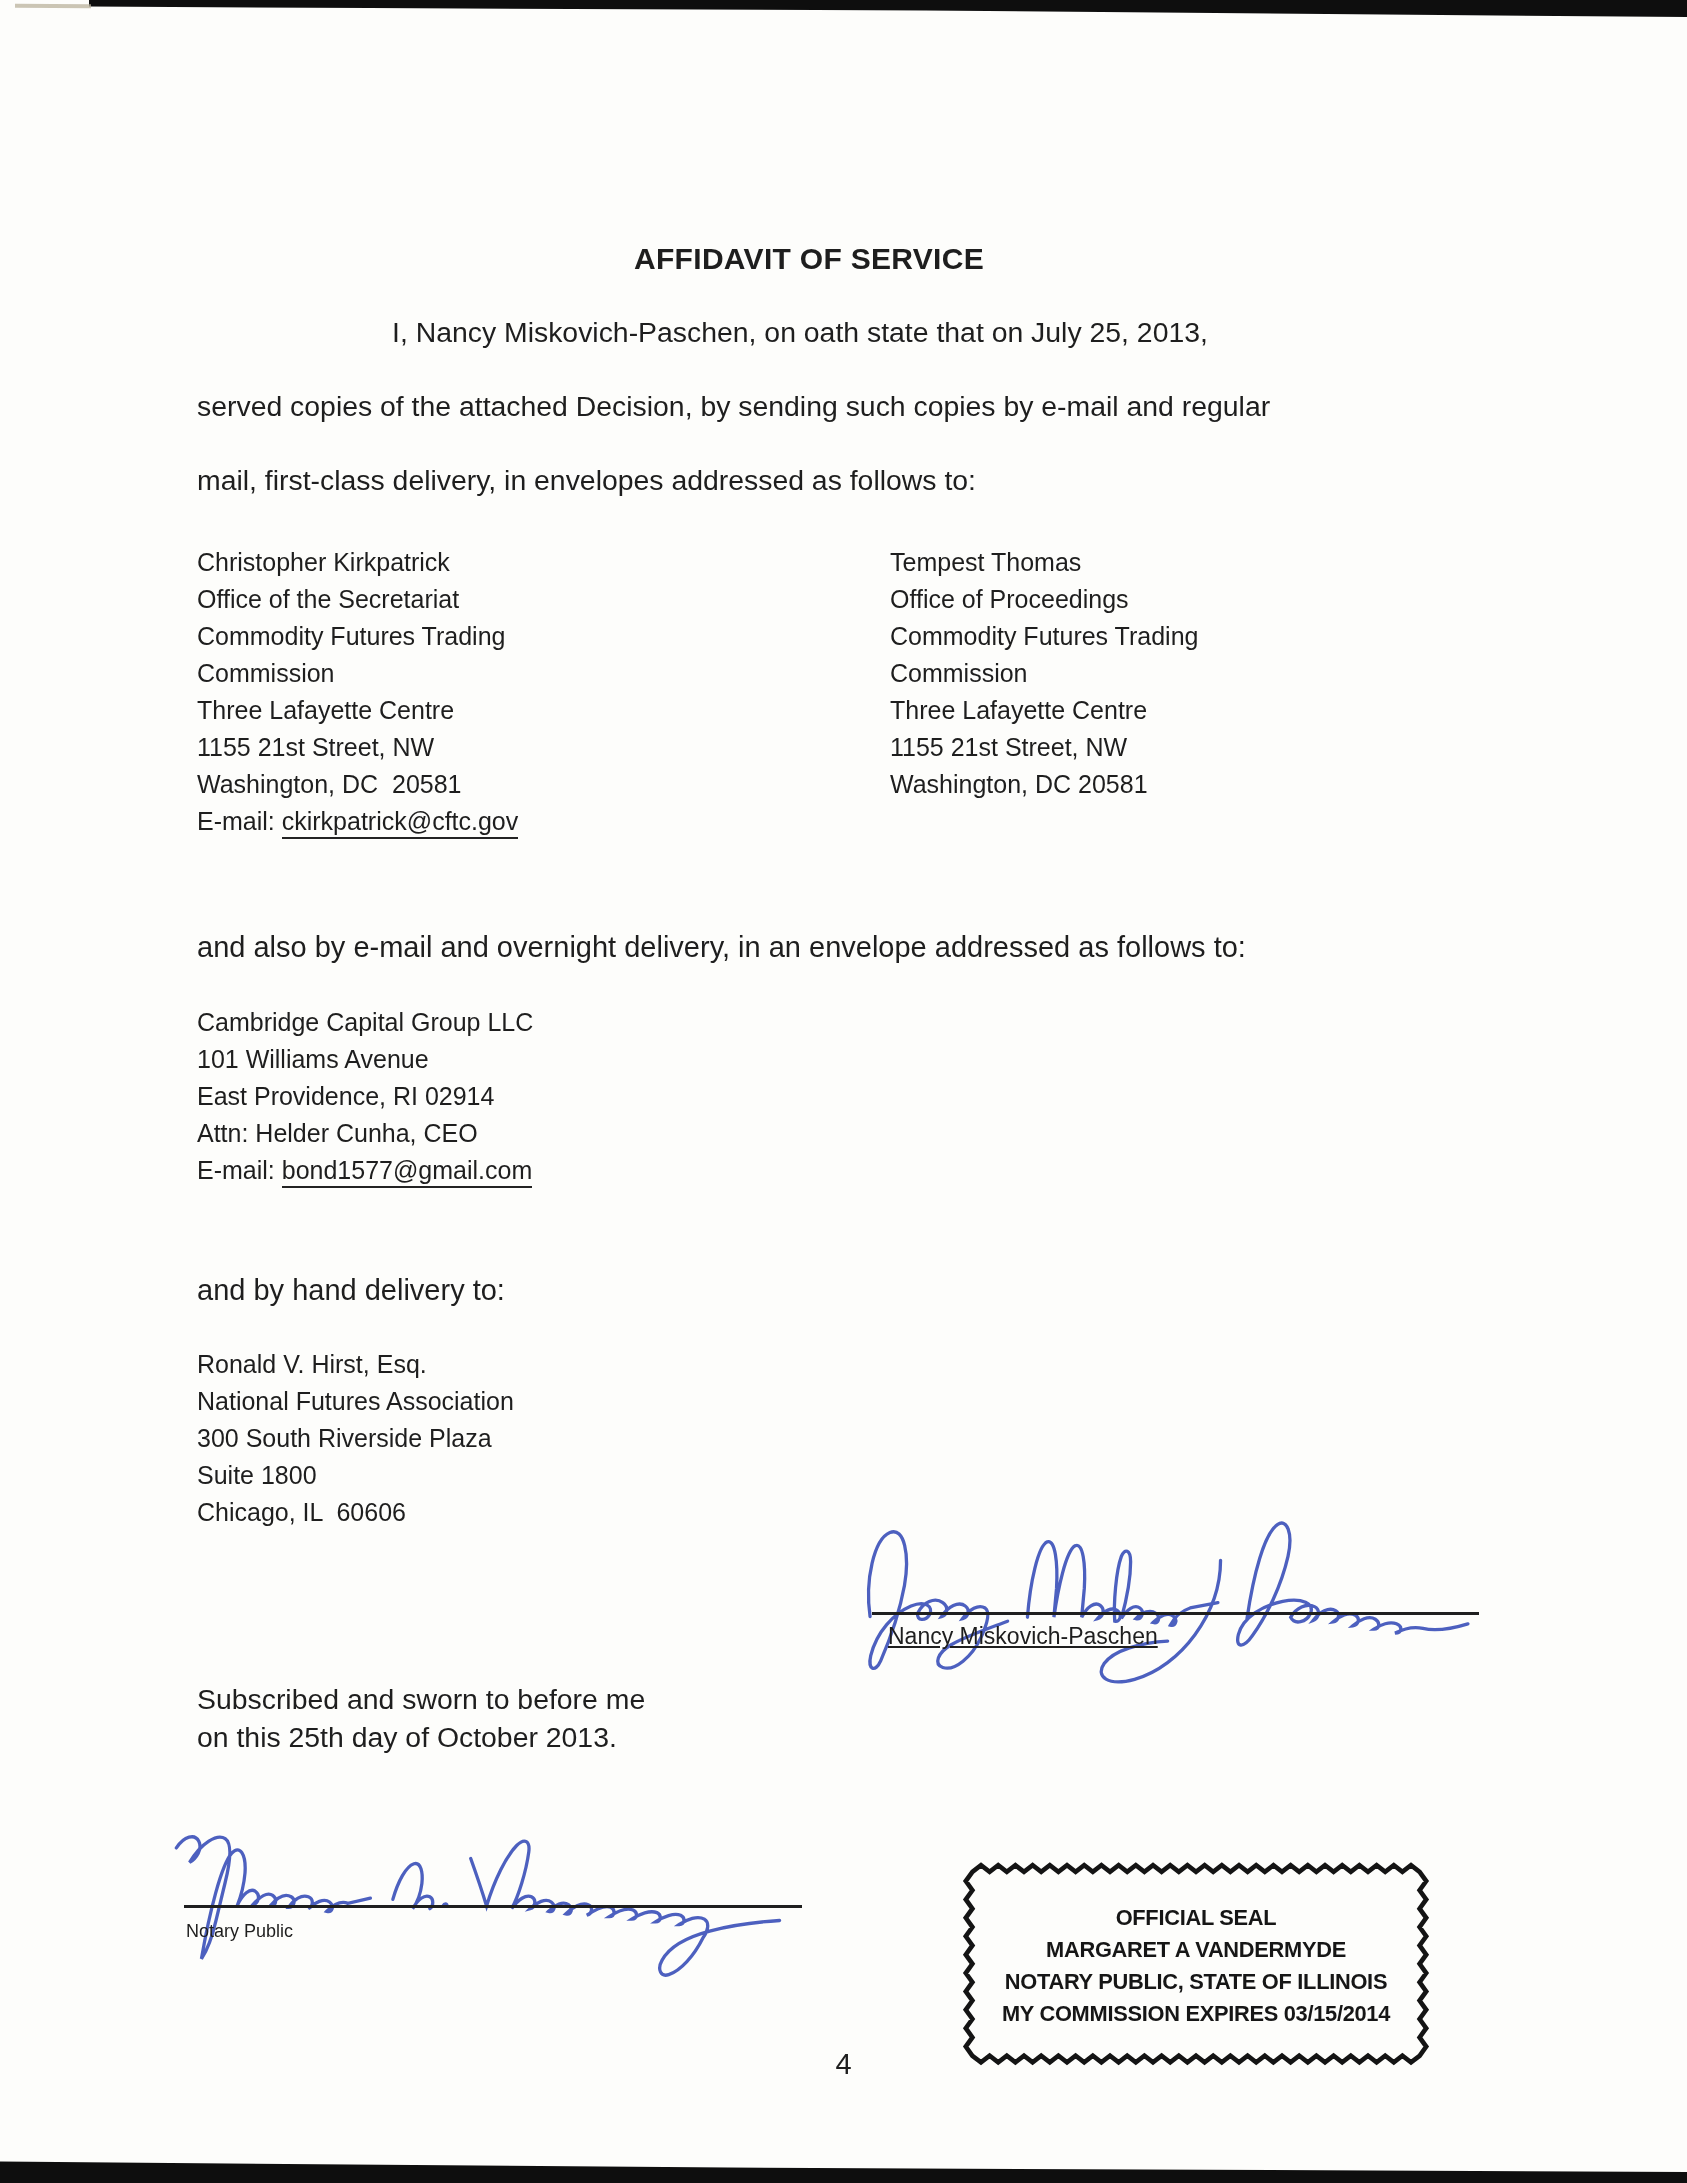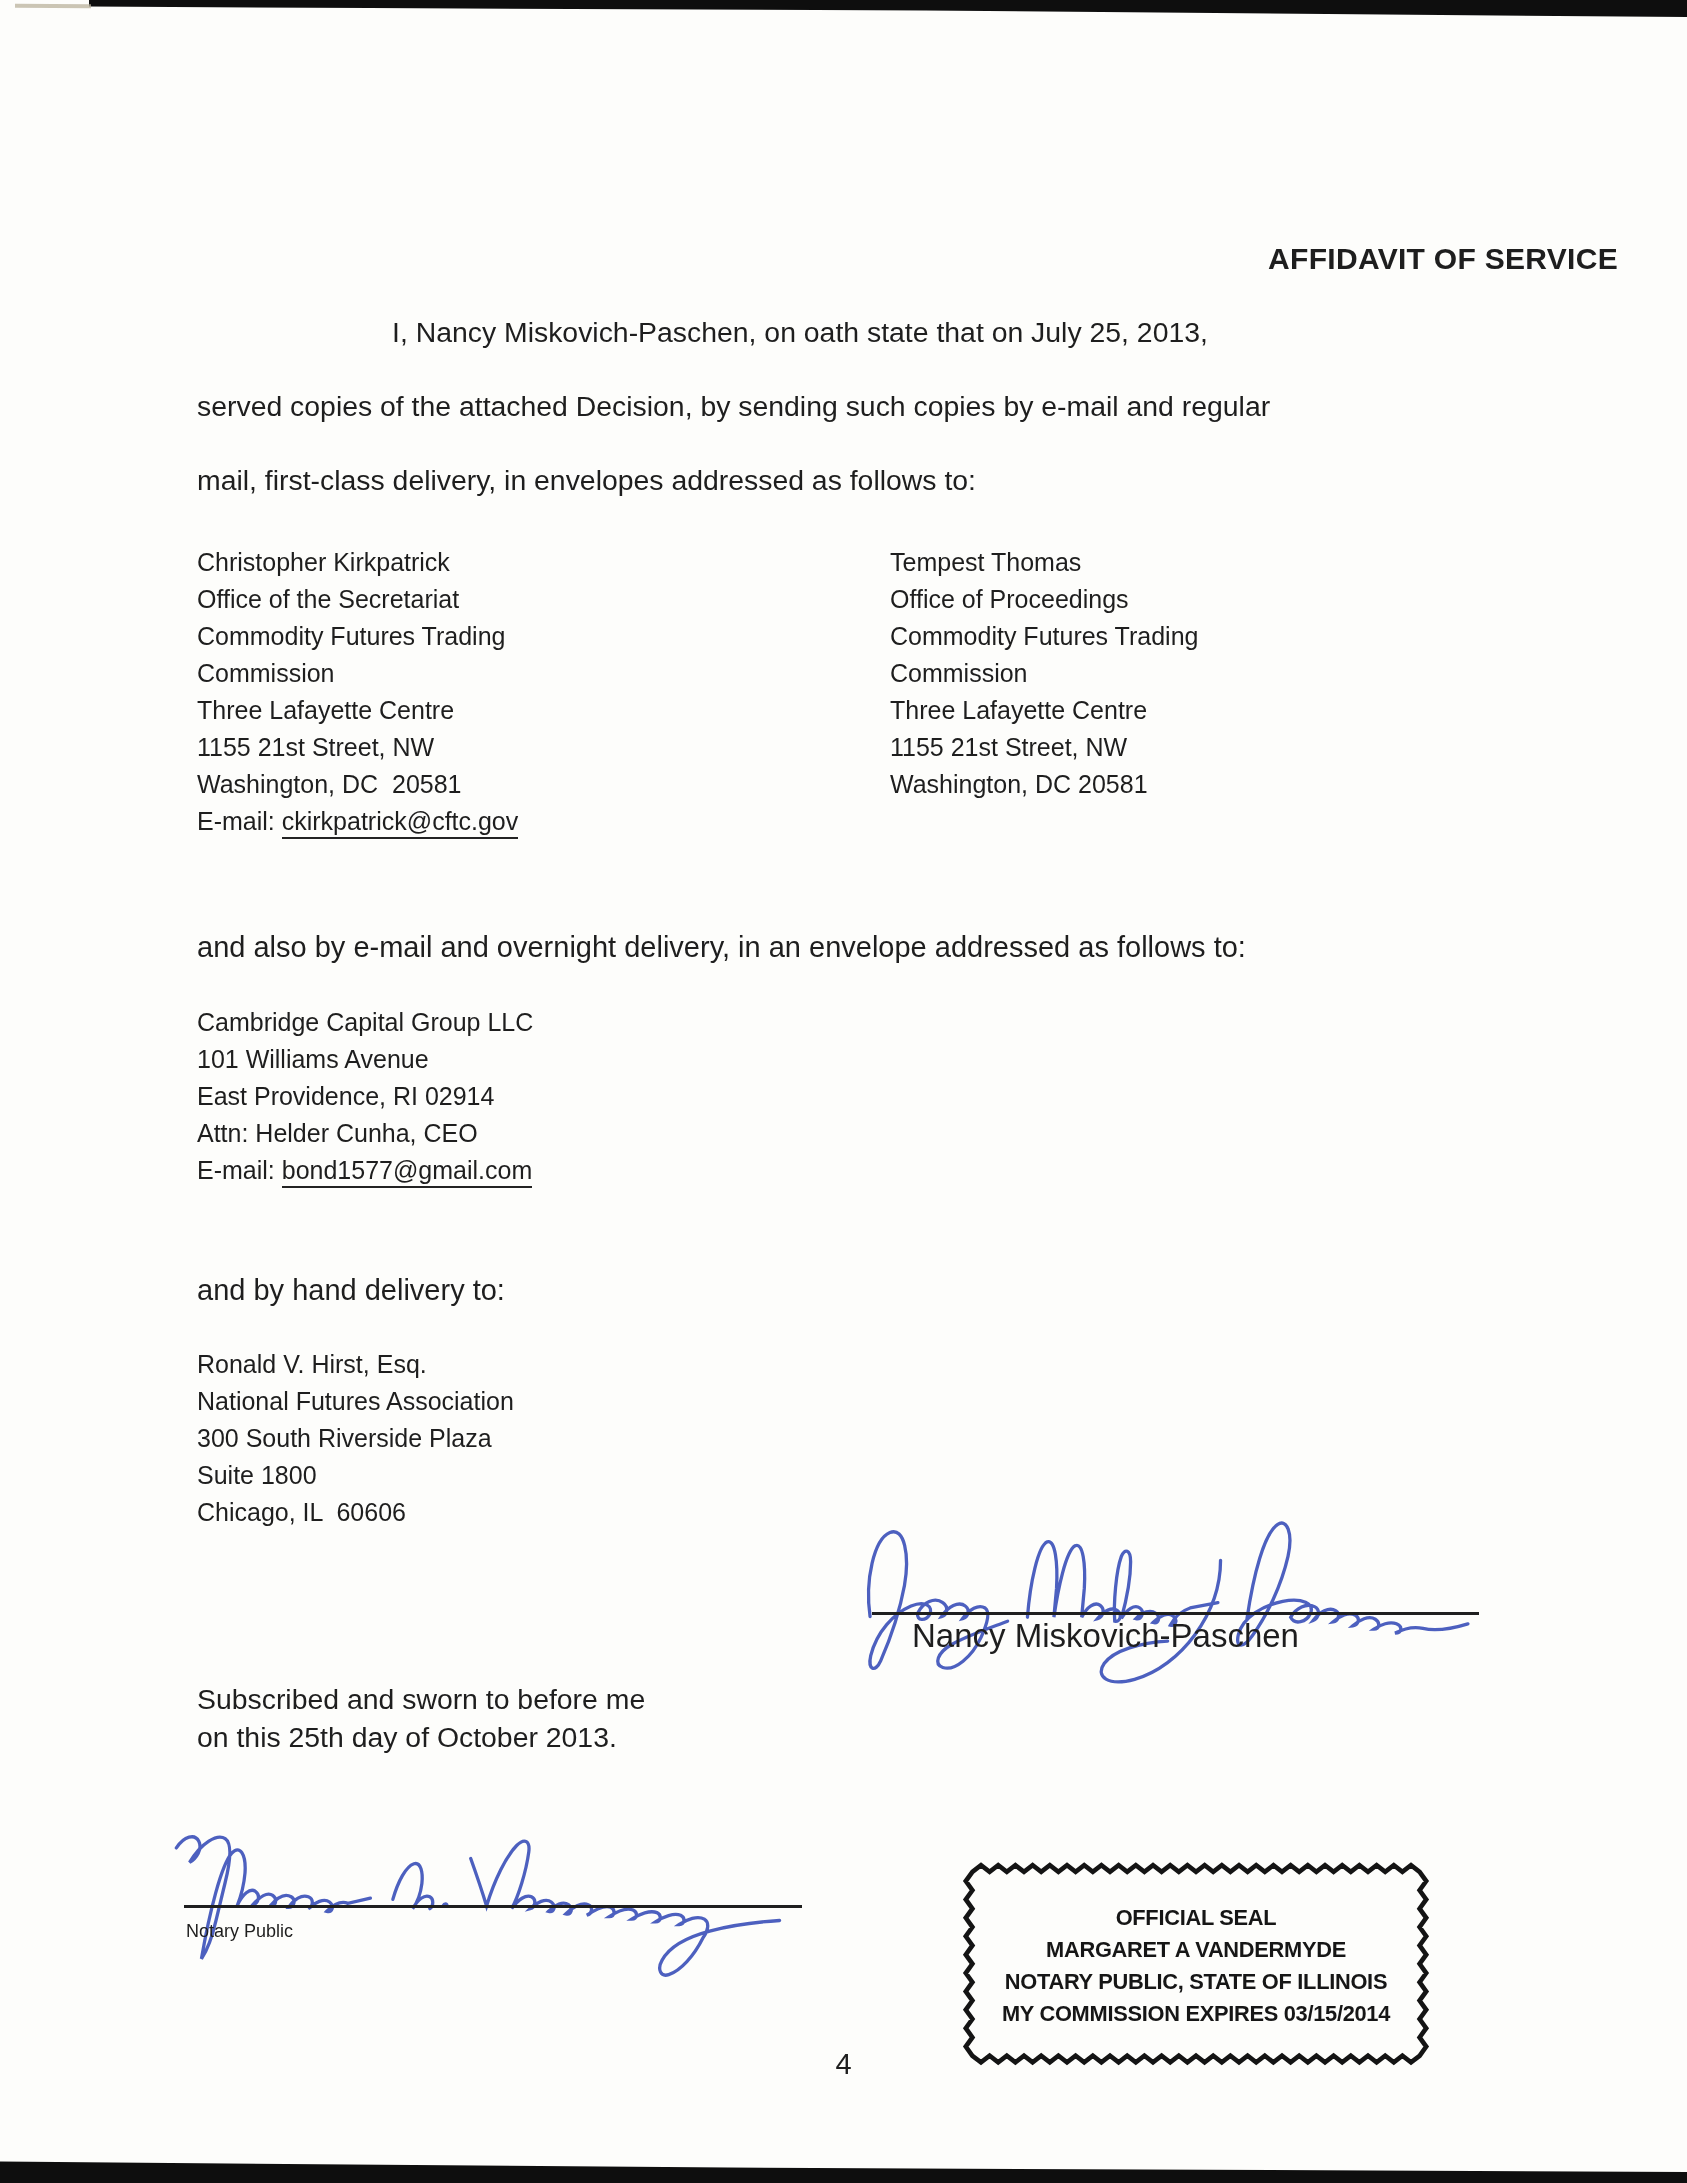--- a/index.html
+++ b/index.html
@@ -1,21 +1,21 @@
 <!DOCTYPE html>
 <html style="font-size:10.6px"><head>
 <meta charset="utf-8">
 <style>
   html,body{margin:0;padding:0;background:#e8e8e6;}
   .page{
     position:relative;width:1687px;height:2183px;background:#fdfdfb;
     font-family:"Liberation Sans", sans-serif;color:#1e1e1e;overflow:hidden;
   }
   .doc-title{
-    position:absolute;left:0;top:242px;width:1618px;text-align:right;
+    position:absolute;left:0;top:242px;width:1618px;text-align:center;
     font-size:30px;font-weight:bold;letter-spacing:0.3px;
   }
   .para-line{white-space:pre;font-size:28.4px;line-height:36px;}
   .opening{position:absolute;left:197px;top:314px;width:1297px;}
   .opening .para-line{margin:0 0 38px 0;}
   .opening .indent{padding-left:195px;}
   .addr{position:absolute;font-size:25px;line-height:37px;}
   .addr .line{white-space:pre;}
   .addr-left{left:197px;top:544px;width:662px;}
   .addr-right{left:890px;top:544px;width:662px;}
@@ -24,21 +24,21 @@
   .overnight-addr{left:197px;top:1004px;}
   .hand-para{top:1272px;}
   .hand-addr{left:197px;top:1346px;}
   .email-underline{border-bottom:2.6px solid #232323;padding-bottom:2px;}
   .sig-ink{position:absolute;pointer-events:none;}
   .sig-ink-affiant{left:850px;top:1481px;}
   .sig-ink-notary{left:165px;top:1807px;}
   .sig-rule{position:absolute;background:#1f1f1f;height:2.6px;}
   .rule-affiant{left:872px;top:1612px;width:607px;}
   .rule-notary{left:184px;top:1905px;width:618px;height:3.3px;}
-  .typed-name{position:absolute;left:912px;top:1618px;font-size:33px;line-height:36px;}
+  .typed-name{position:absolute;left:888px;top:1618px;font-size:23px;line-height:36px;text-decoration:underline;}
   .sworn{position:absolute;left:197px;top:1680px;font-size:28.4px;line-height:38px;}
   .notary-label{position:absolute;left:186px;top:1913px;font-size:18px;line-height:36px;}
   .seal{position:absolute;left:961px;top:1856px;width:470px;height:215px;}
   .seal svg{position:absolute;left:0;top:0;}
   .seal-text{
     position:absolute;left:20px;right:20px;top:46px;text-align:center;
     font-size:22.5px;font-weight:bold;line-height:32px;letter-spacing:-0.3px;color:#161616;
     transform:scaleX(.97);
   }
   .page-number{position:absolute;left:0;top:2048px;width:1687px;text-align:center;font-size:29px;}

